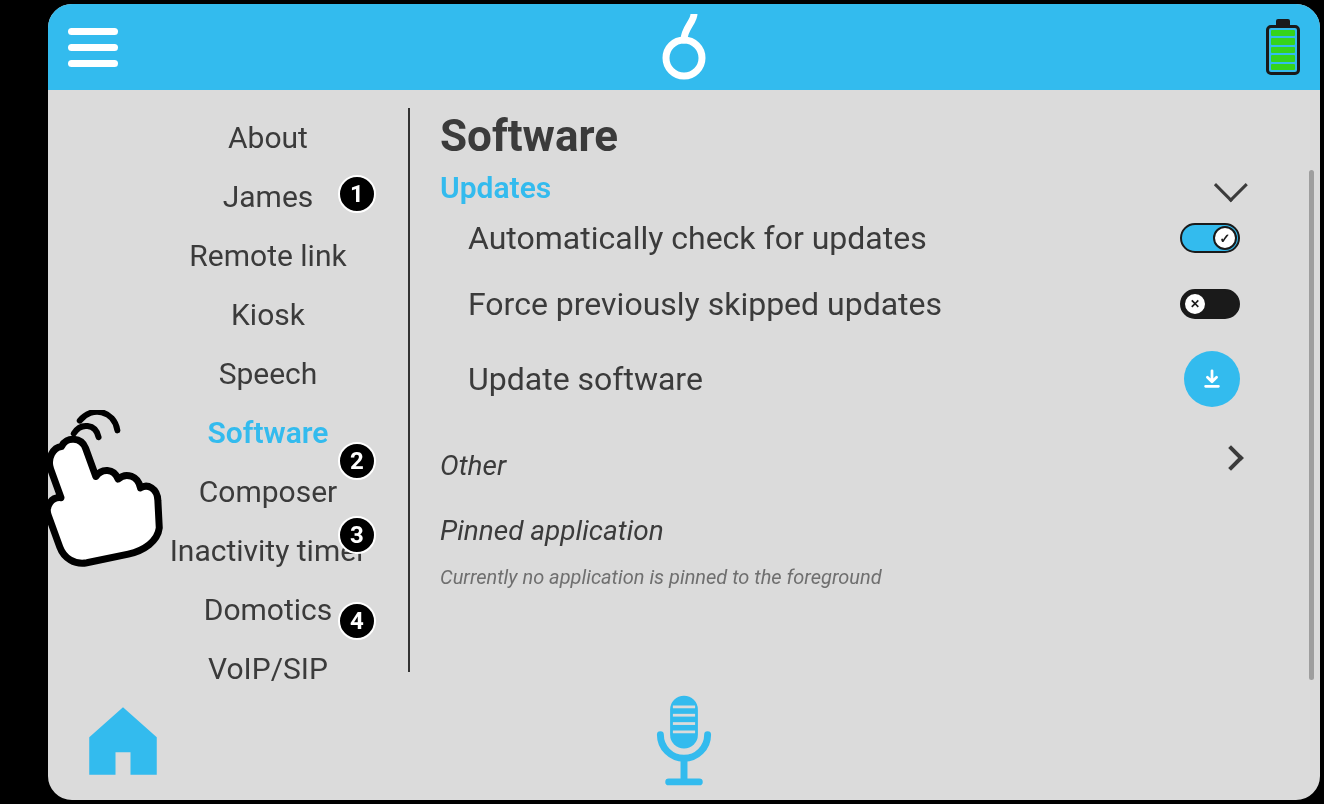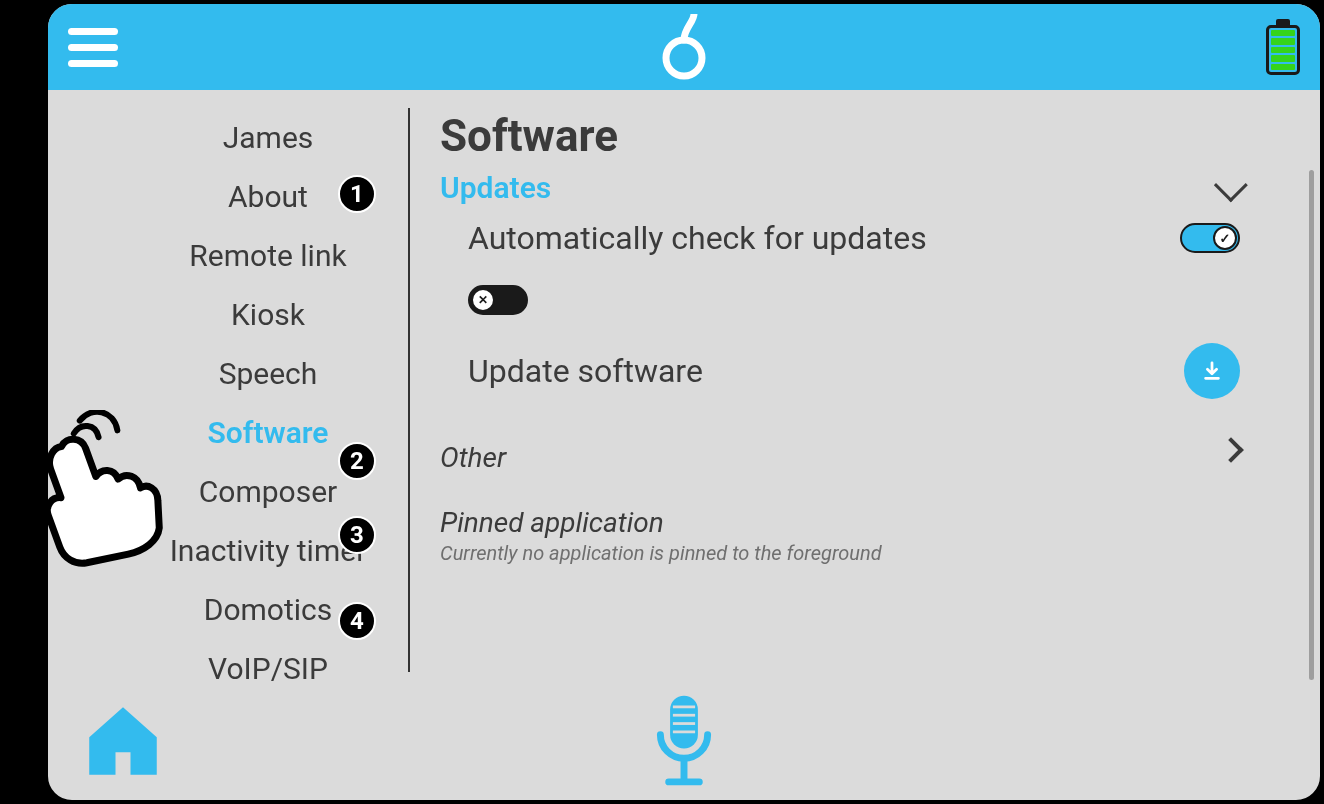--- a/index.html
+++ b/index.html
@@ -98,21 +98,21 @@
     font-size:32px; color:#3B3B3B;
   }
   .item-row {
     display:flex; justify-content:space-between;
     padding: 16px 50px 16px 0;
     font-size:28px; color:#3B3B3B;
     cursor:pointer;
     font-style:italic;
   }
   .item-row .txt .sub {
-    font-size:20px; color:#6f6f6f; margin-top:2px;
+    font-size:20px; color:#6f6f6f; margin-top:18px;
   }
   .toggle {
     width:60px; height:30px; border-radius:15px; position:relative;
     border:2px solid #1a1a1a; cursor:pointer;
   }
   .toggle .knob {
     position:absolute; top:1px; width:24px; height:24px; border-radius:50%;
     background:#fff; border:2px solid #1a1a1a;
     display:flex; align-items:center; justify-content:center;
     font-size:14px; font-weight:700;
@@ -176,22 +176,22 @@
           <div class="cell"></div>
           <div class="cell"></div>
           <div class="cell"></div>
           <div class="cell"></div>
       </div>
     </div>
   </div>
 
   <div class="content">
     <div class="sidebar">
+      <div class="sidebar-item">About</div>
       <div class="sidebar-item">James</div>
-      <div class="sidebar-item">About</div>
       <div class="sidebar-item">Remote link</div>
       <div class="sidebar-item">Kiosk</div>
       <div class="sidebar-item">Speech</div>
       <div class="sidebar-item active">Software</div>
       <div class="sidebar-item">Composer</div>
       <div class="sidebar-item">Inactivity timer</div>
       <div class="sidebar-item">Domotics</div>
       <div class="sidebar-item">VoIP/SIP</div>
     </div>
 
@@ -206,20 +206,21 @@
       </div>
 
       <div class="setting-row">
         <span>Automatically check for updates</span>
         <div class="toggle on">
             <div class="knob"></div>
           </div>
       </div>
 
       <div class="setting-row">
+        <span>Force previously skipped updates</span>
         <div class="toggle off">
             <div class="knob"></div>
           </div>
       </div>
 
       <div class="setting-row">
         <span>Update software</span>
         <div class="circle-btn">
           <svg width="22" height="22" viewBox="0 0 24 24">
             <path d="M12 3 v12 M7 10 l5 5 l5 -5 M5 20 h14" stroke="#fff" stroke-width="3" fill="none" stroke-linecap="round" stroke-linejoin="round"></path>

